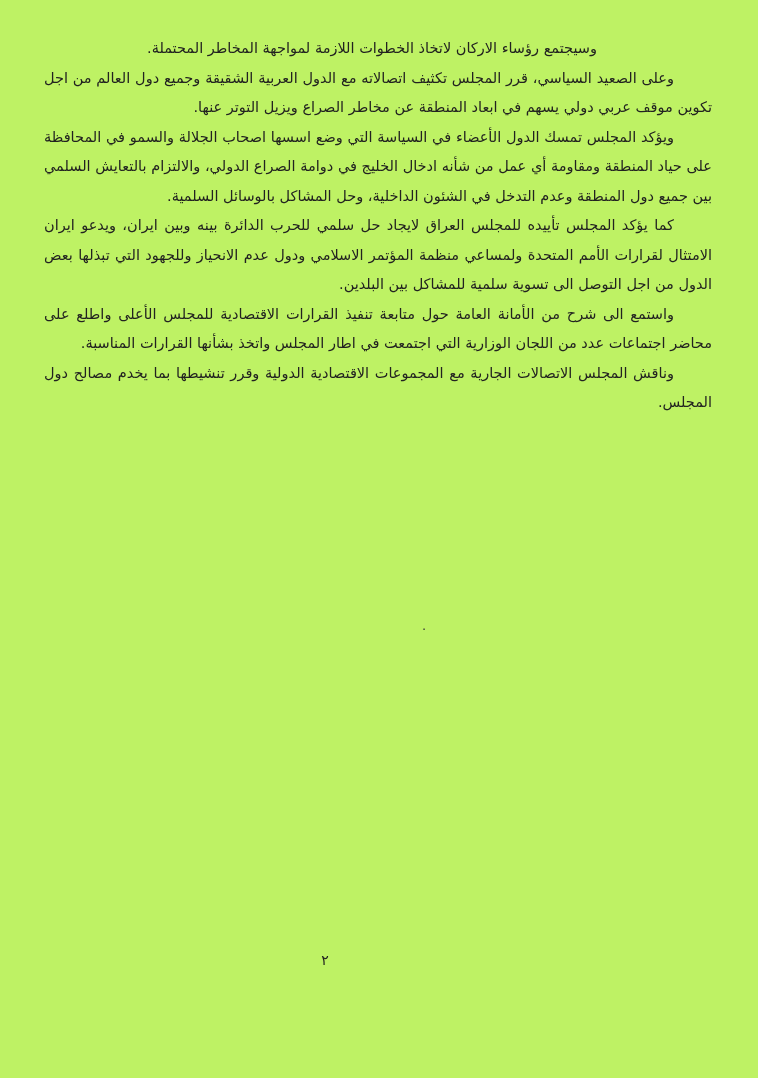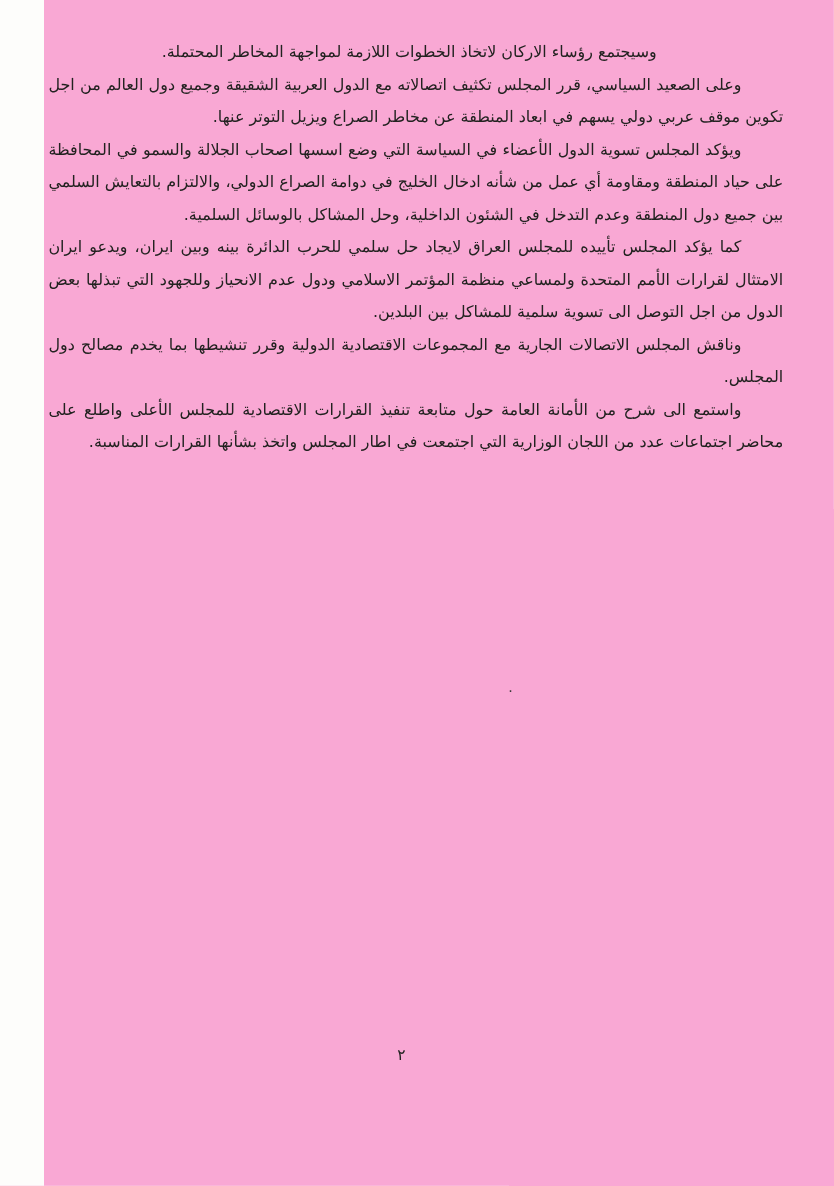--- a/index.html
+++ b/index.html
@@ -10,22 +10,21 @@
   body {
     position: relative;
     background: #fdfdfb;
     font-family: "DejaVu Sans", sans-serif;
     color: #222220;
     overflow: hidden;
   }
   .sheet {
     position: absolute;
     inset: 0;
-    background: #f9a8d4;
-    margin-left: 40px;
+    background: #bef264;
   }
   .text-block {
     position: absolute;
     top: 34px;
     right: 46px;
     width: 668px;
     direction: rtl;
     text-align: justify;
     font-size: 14.5px;
     line-height: 29.5px;
@@ -57,23 +56,23 @@
   }
 </style>
 </head>
 <body>
 
 <div class="sheet">
 
   <div class="text-block">
     <p class="first-para">وسيجتمع رؤساء الاركان لاتخاذ الخطوات اللازمة لمواجهة المخاطر المحتملة.</p>
     <p>وعلى الصعيد السياسي، قرر المجلس تكثيف اتصالاته مع الدول العربية الشقيقة وجميع دول العالم من اجل تكوين موقف عربي دولي يسهم في ابعاد المنطقة عن مخاطر الصراع ويزيل التوتر عنها.</p>
-    <p>ويؤكد المجلس تسوية الدول الأعضاء في السياسة التي وضع اسسها اصحاب الجلالة والسمو في المحافظة على حياد المنطقة ومقاومة أي عمل من شأنه ادخال الخليج في دوامة الصراع الدولي، والالتزام بالتعايش السلمي بين جميع دول المنطقة وعدم التدخل في الشئون الداخلية، وحل المشاكل بالوسائل السلمية.</p>
+    <p>ويؤكد المجلس تمسك الدول الأعضاء في السياسة التي وضع اسسها اصحاب الجلالة والسمو في المحافظة على حياد المنطقة ومقاومة أي عمل من شأنه ادخال الخليج في دوامة الصراع الدولي، والالتزام بالتعايش السلمي بين جميع دول المنطقة وعدم التدخل في الشئون الداخلية، وحل المشاكل بالوسائل السلمية.</p>
     <p>كما يؤكد المجلس تأييده للمجلس العراق لايجاد حل سلمي للحرب الدائرة بينه وبين ايران، ويدعو ايران الامتثال لقرارات الأمم المتحدة ولمساعي منظمة المؤتمر الاسلامي ودول عدم الانحياز وللجهود التي تبذلها بعض الدول من اجل التوصل الى تسوية سلمية للمشاكل بين البلدين.</p>
+    <p>واستمع الى شرح من الأمانة العامة حول متابعة تنفيذ القرارات الاقتصادية للمجلس الأعلى واطلع على محاضر اجتماعات عدد من اللجان الوزارية التي اجتمعت في اطار المجلس واتخذ بشأنها القرارات المناسبة.</p>
     <p>وناقش المجلس الاتصالات الجارية مع المجموعات الاقتصادية الدولية وقرر تنشيطها بما يخدم مصالح دول المجلس.</p>
-    <p>واستمع الى شرح من الأمانة العامة حول متابعة تنفيذ القرارات الاقتصادية للمجلس الأعلى واطلع على محاضر اجتماعات عدد من اللجان الوزارية التي اجتمعت في اطار المجلس واتخذ بشأنها القرارات المناسبة.</p>
   </div>
 
   <span class="stray-mark">.</span>
 
   <div class="page-number">٢</div>
 
 </div>
 
 </body></html>

